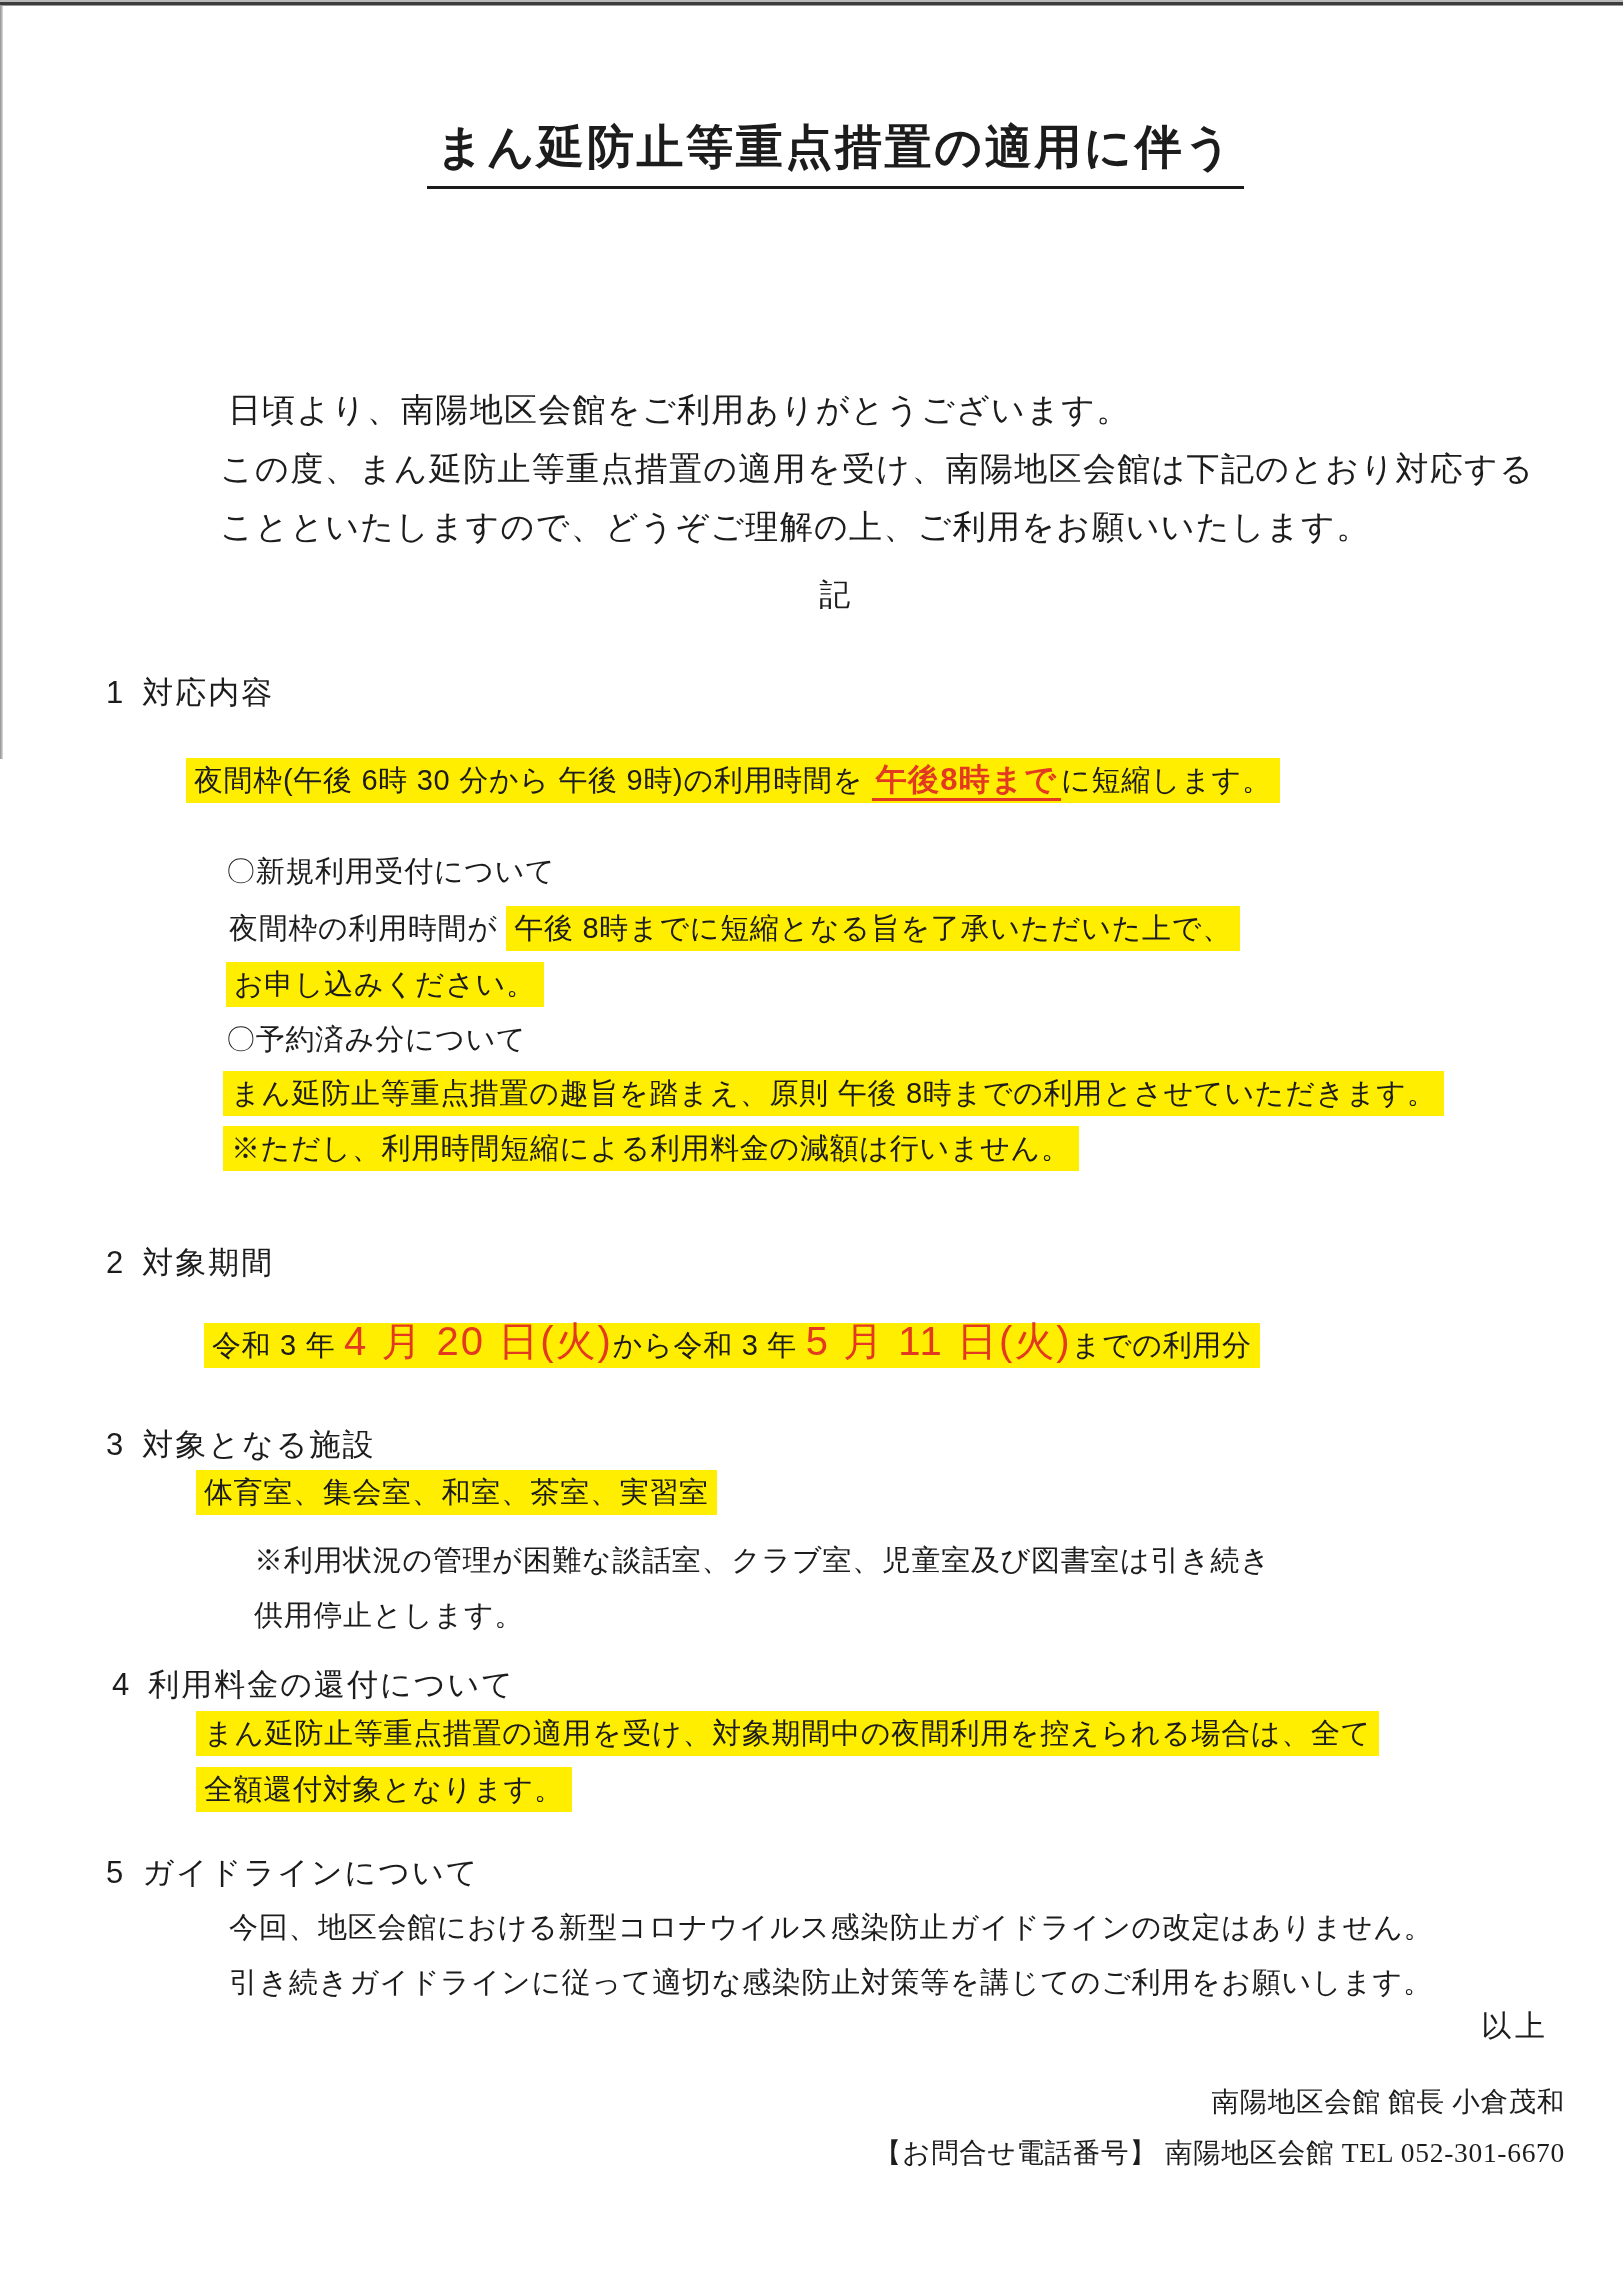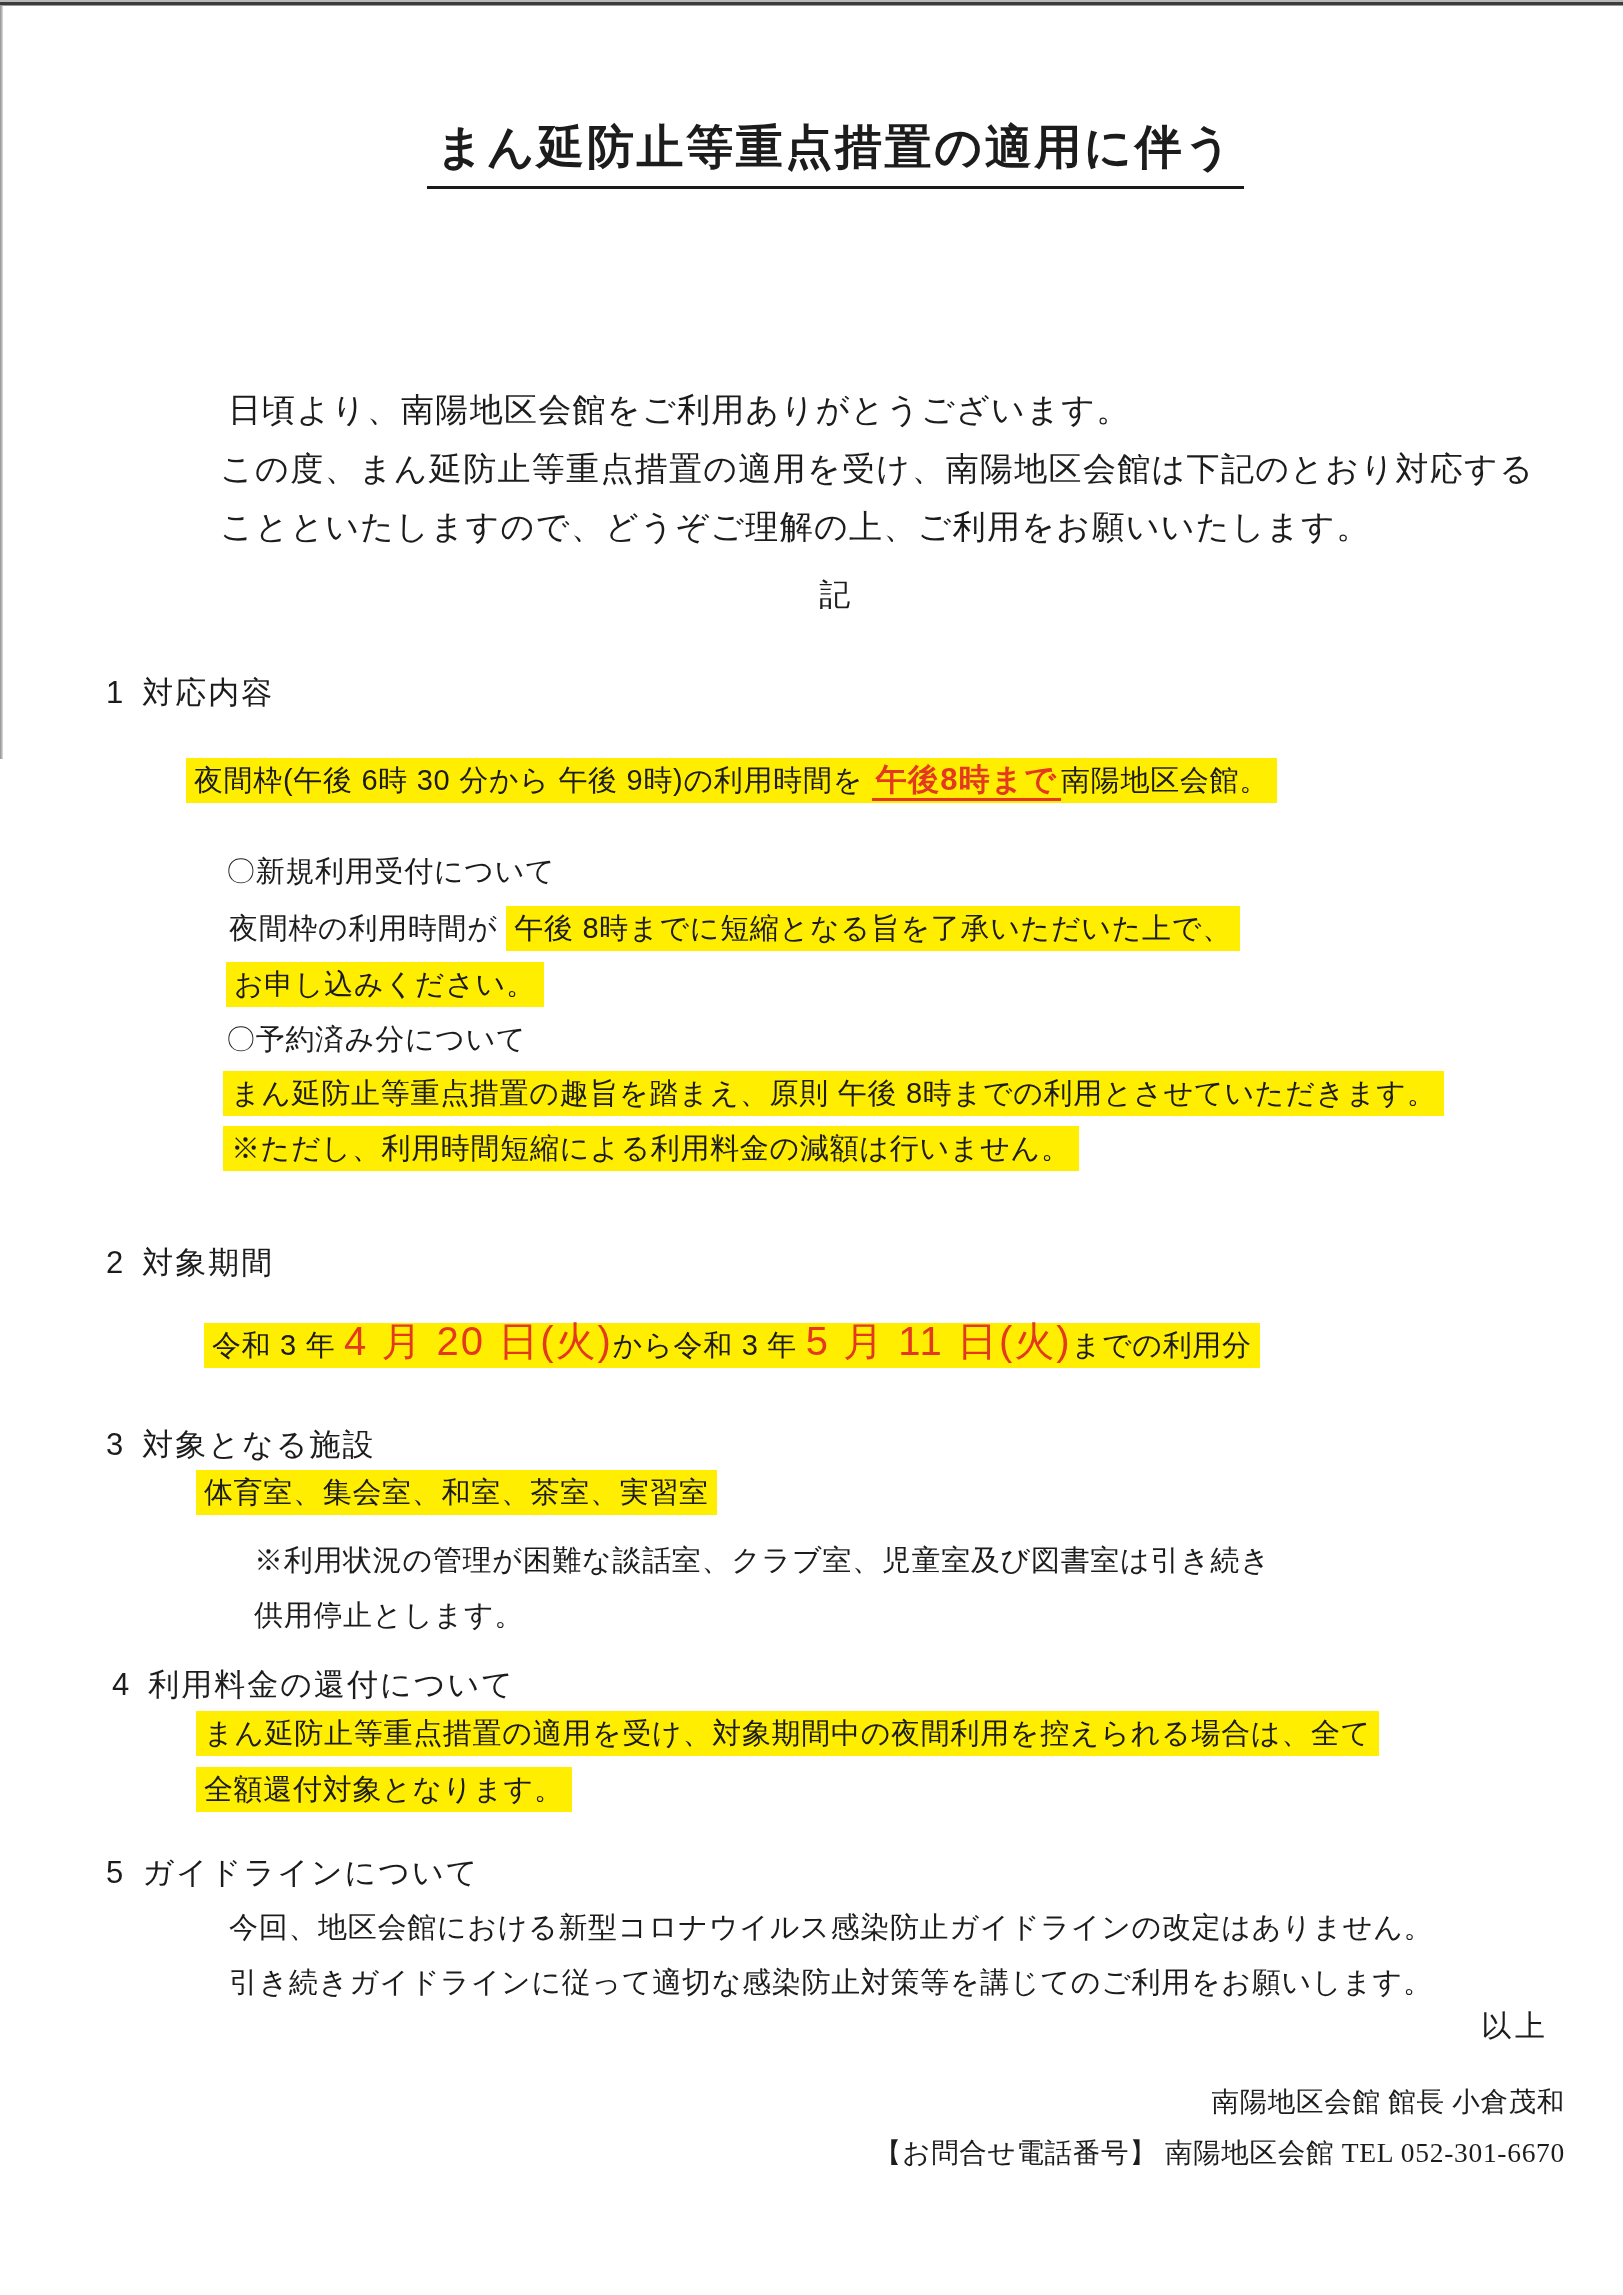--- a/index.html
+++ b/index.html
@@ -57,21 +57,21 @@
   <div class="line serif intro" style="top:449px;left:196px;">この度、まん延防止等重点措置の適用を受け、南陽地区会館は下記のとおり対応する</div>
   <div class="line serif intro" style="top:507px;left:196px;">ことといたしますので、どうぞご理解の上、ご利用をお願いいたします。</div>
 
   <div class="line serif marker" style="top:576px;left:0;">記</div>
 
   <div class="line sans sec-head" style="top:674px;left:106px;">
     <span class="num">1</span><span>対応内容</span>
   </div>
 
   <div class="line sans body44" style="top:761px;left:186px;">
-    <span class="hl"><span>夜間枠(午後 6時 30 分から 午後 9時)の利用時間を </span><span class="big-red">午後8時まで</span><span>南陽地区会館。</span></span>
+    <span class="hl"><span>夜間枠(午後 6時 30 分から 午後 9時)の利用時間を </span><span class="big-red">午後8時まで</span><span>に短縮します。</span></span>
   </div>
 
   <div class="line sans body44" style="top:853px;left:226px;">〇新規利用受付について</div>
 
   <div class="line sans body44" style="top:910px;left:229px;">
     <span>夜間枠の利用時間が </span><span class="hl">午後 8時までに短縮となる旨を了承いただいた上で、</span>
   </div>
 
   <div class="line sans body44" style="top:966px;left:226px;">
     <span class="hl">お申し込みください。</span>

